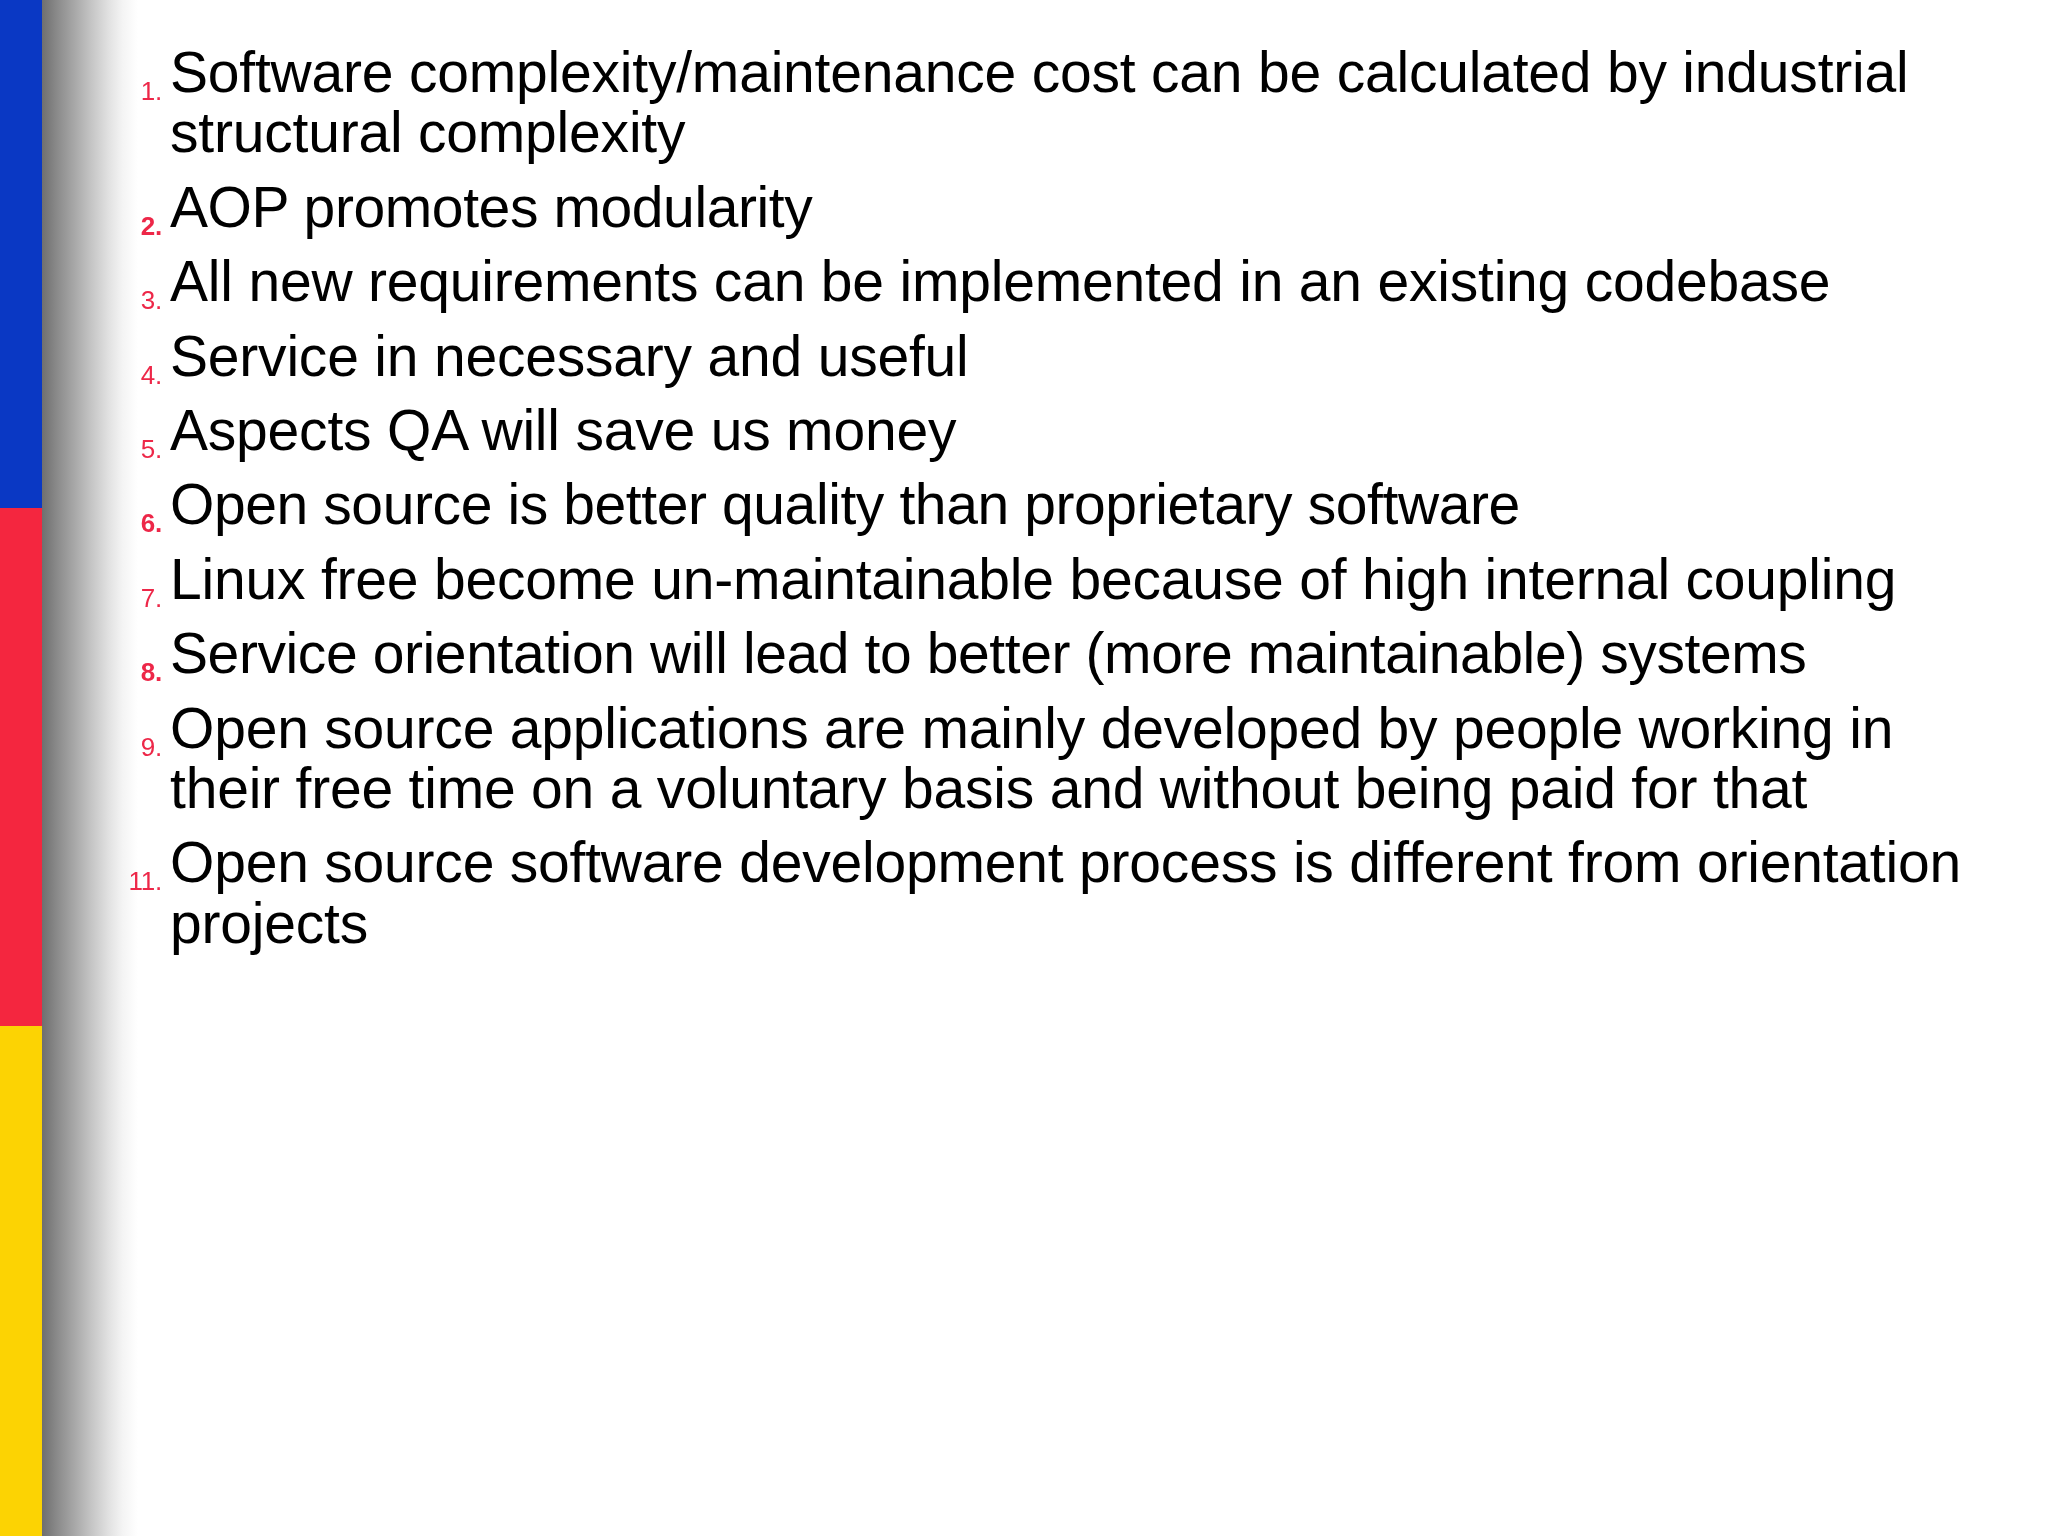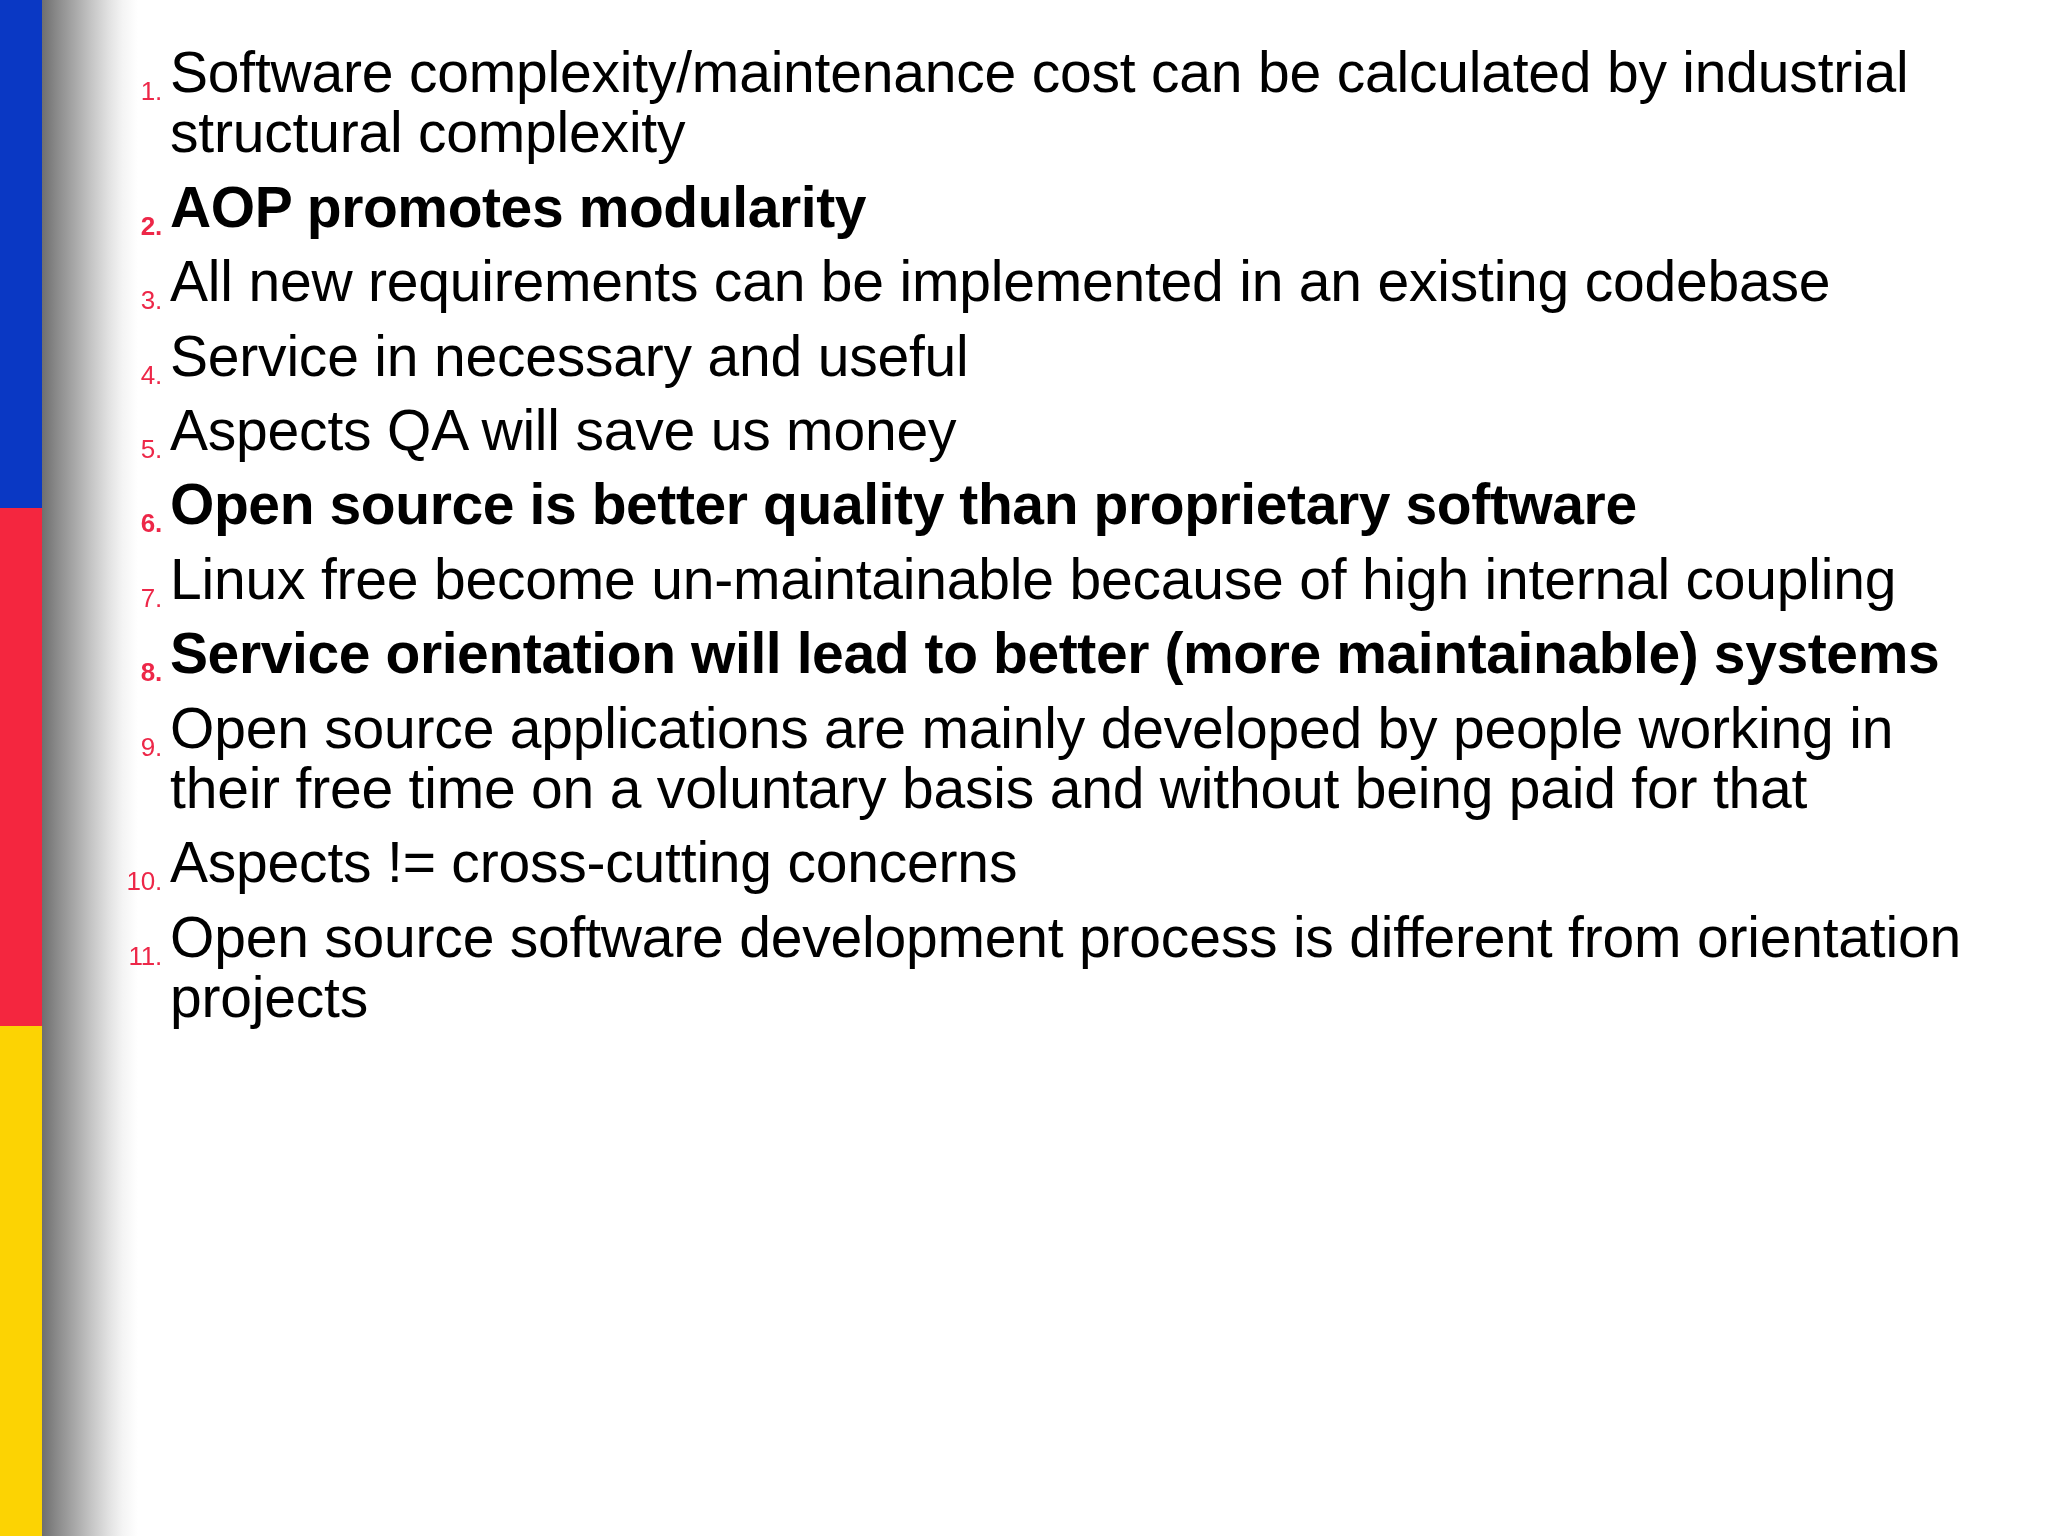--- a/index.html
+++ b/index.html
@@ -85,21 +85,21 @@
     color: #ED2748;
     font-size: 26px;
     line-height: 1;
     padding-top: 36px;
     box-sizing: border-box;
   }
   li.bullet-item .item-text {
     display: block;
   }
   li.bullet-item.bold .item-text {
-    font-weight: bold;
+    font-weight: normal;
     letter-spacing: -0.4px;
   }
   li.bullet-item.bold .num {
     font-weight: bold;
   }
 </style>
 </head>
 <body>
 
 <div class="slide">
@@ -153,24 +153,20 @@
       <li class="bullet-item bold">
         <span class="num" style="color: rgb(237, 39, 72);">8.</span>
         <span class="item-text">Service orientation will lead to better (more maintainable) systems</span>
       </li>
 
       <li class="bullet-item">
         <span class="num" style="color: rgb(237, 39, 72);">9.</span>
         <span class="item-text">Open source applications are mainly developed by people working in their free time on a voluntary basis and without being paid for that</span>
       </li>
 
-      <li class="bullet-item">
-        <span class="num" style="color: rgb(237, 39, 72);">10.</span>
-        <span class="item-text">Aspects != cross-cutting concerns</span>
-      </li>
 
       <li class="bullet-item">
         <span class="num" style="color: rgb(237, 39, 72); text-align: right;">11.</span>
         <span class="item-text">Open source software development process is different from orientation projects</span>
       </li>
 
     </ol>
   </div>
 
 </div>

